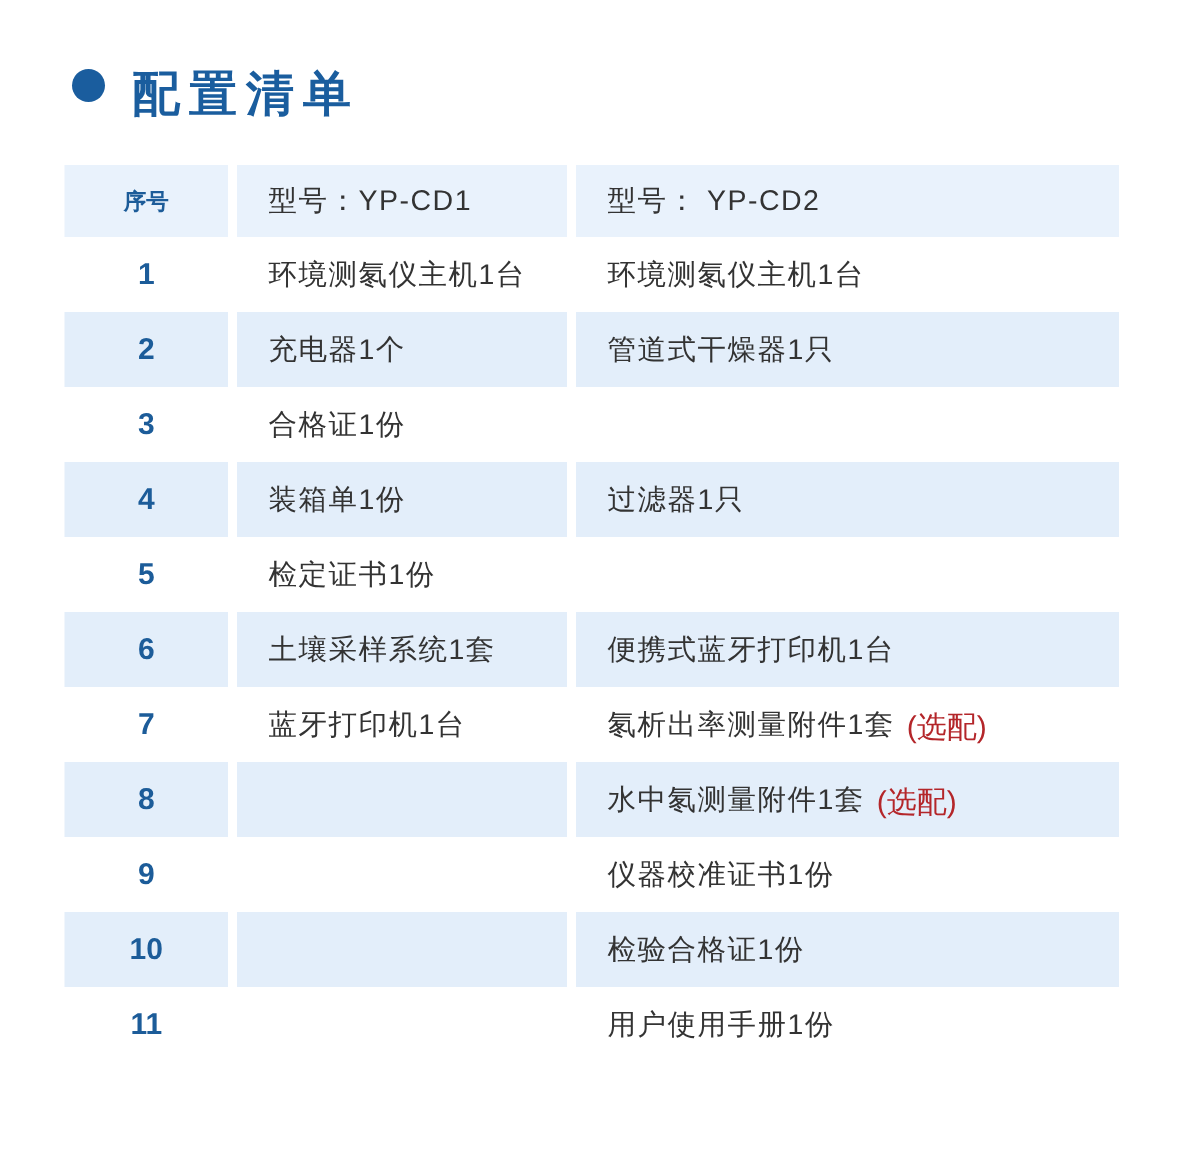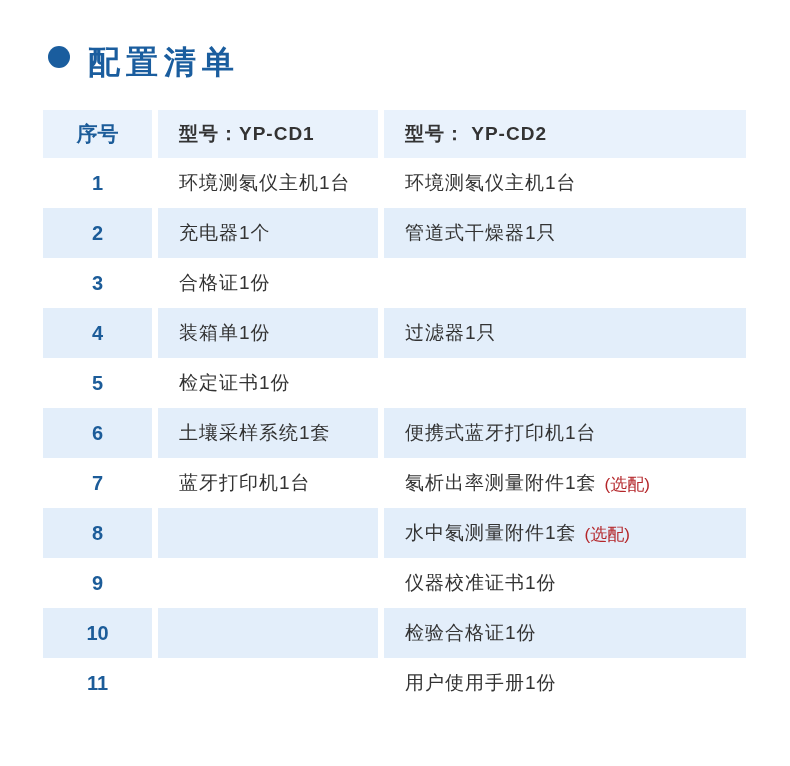--- a/index.html
+++ b/index.html
@@ -33,25 +33,25 @@
   .index-cell {
     justify-content: center;
     color: #1c5c99; font-weight: 600; font-size: 20px;
   }
   .item-cell {
     padding-left: 21px;
     font-size: 19px; color: #333333; letter-spacing: 1px;
     white-space: nowrap;
   }
   .header-row .cell { background: #e9f2fc; }
-  .header-row .index-cell { font-size: 21px; }
-  .header-row .item-cell { font-weight: 700; color: #333333; }
+  .header-row .index-cell { font-size: 15px; }
+  .header-row .item-cell { font-weight: 400; color: #333333; }
   .body-row.shaded .cell { background: #e3eefa; }
   .tag {
-    color: #b4262a; font-size: 17px;
+    color: #b4262a; font-size: 20px;
     margin-left: 8px; letter-spacing: 0;
     padding-top: 2px;
   }
 </style>
 </head>
 <body>
 
 <div class="page">
 
   <header class="title-block">

